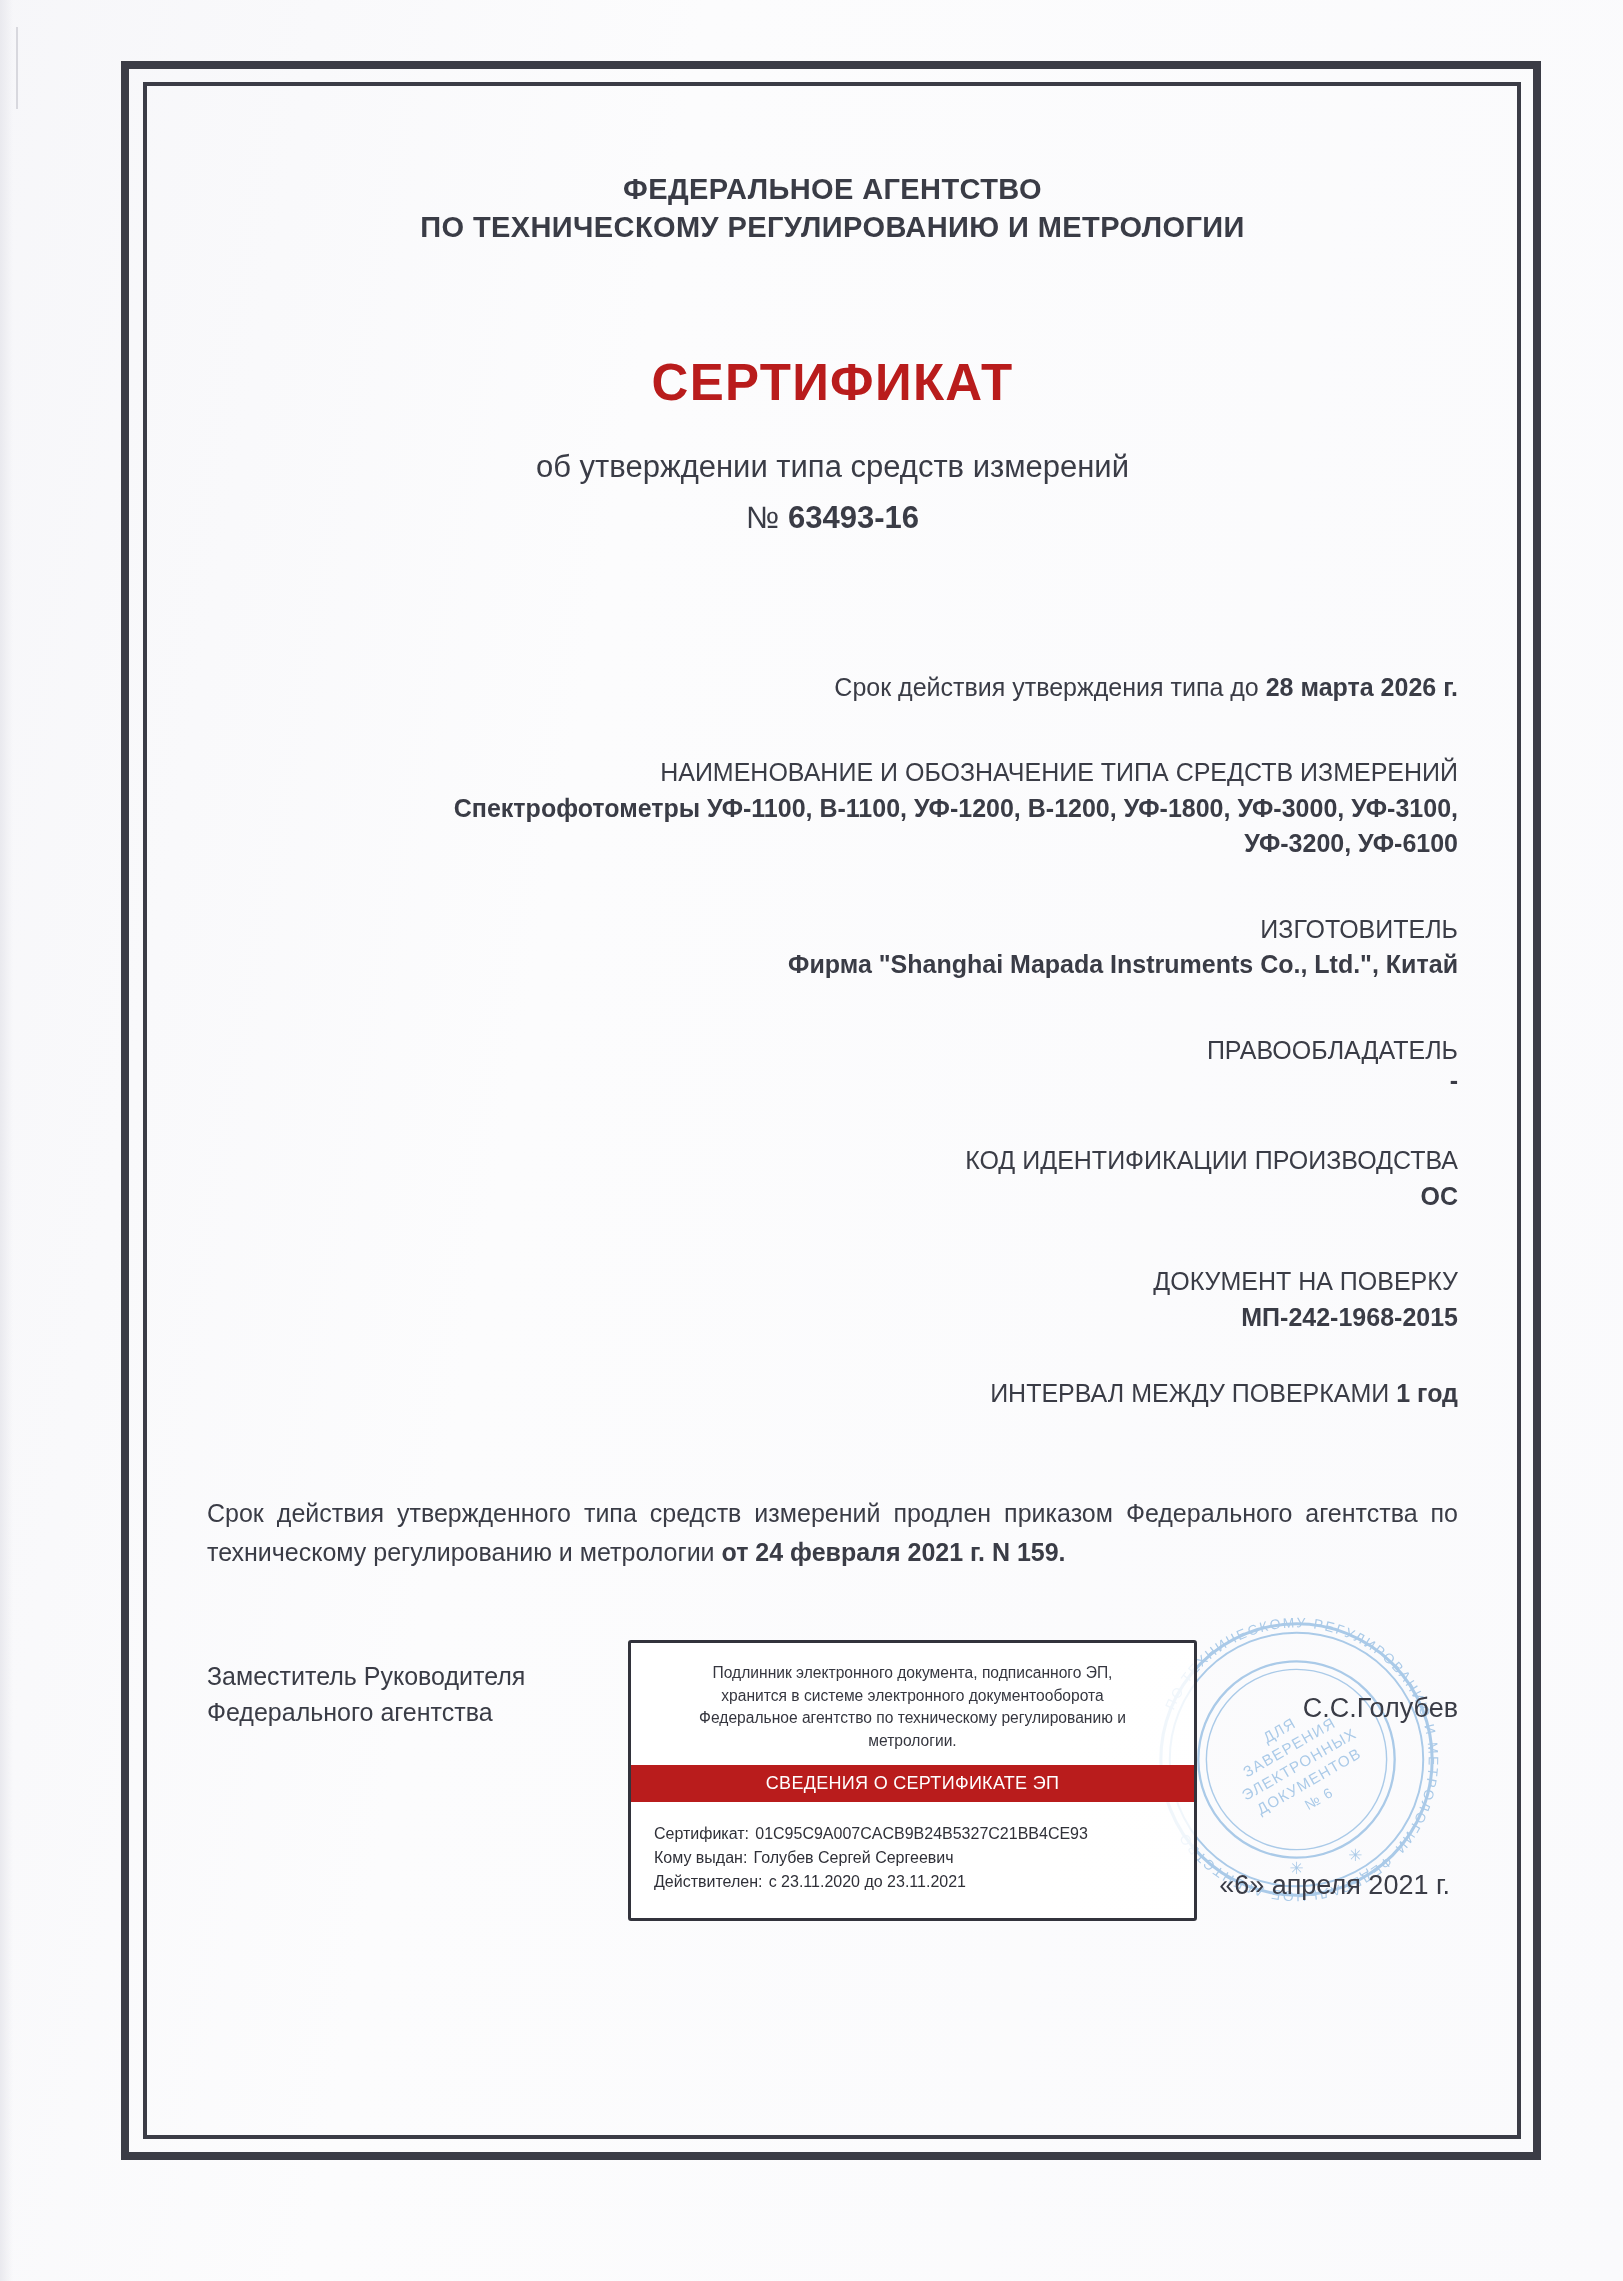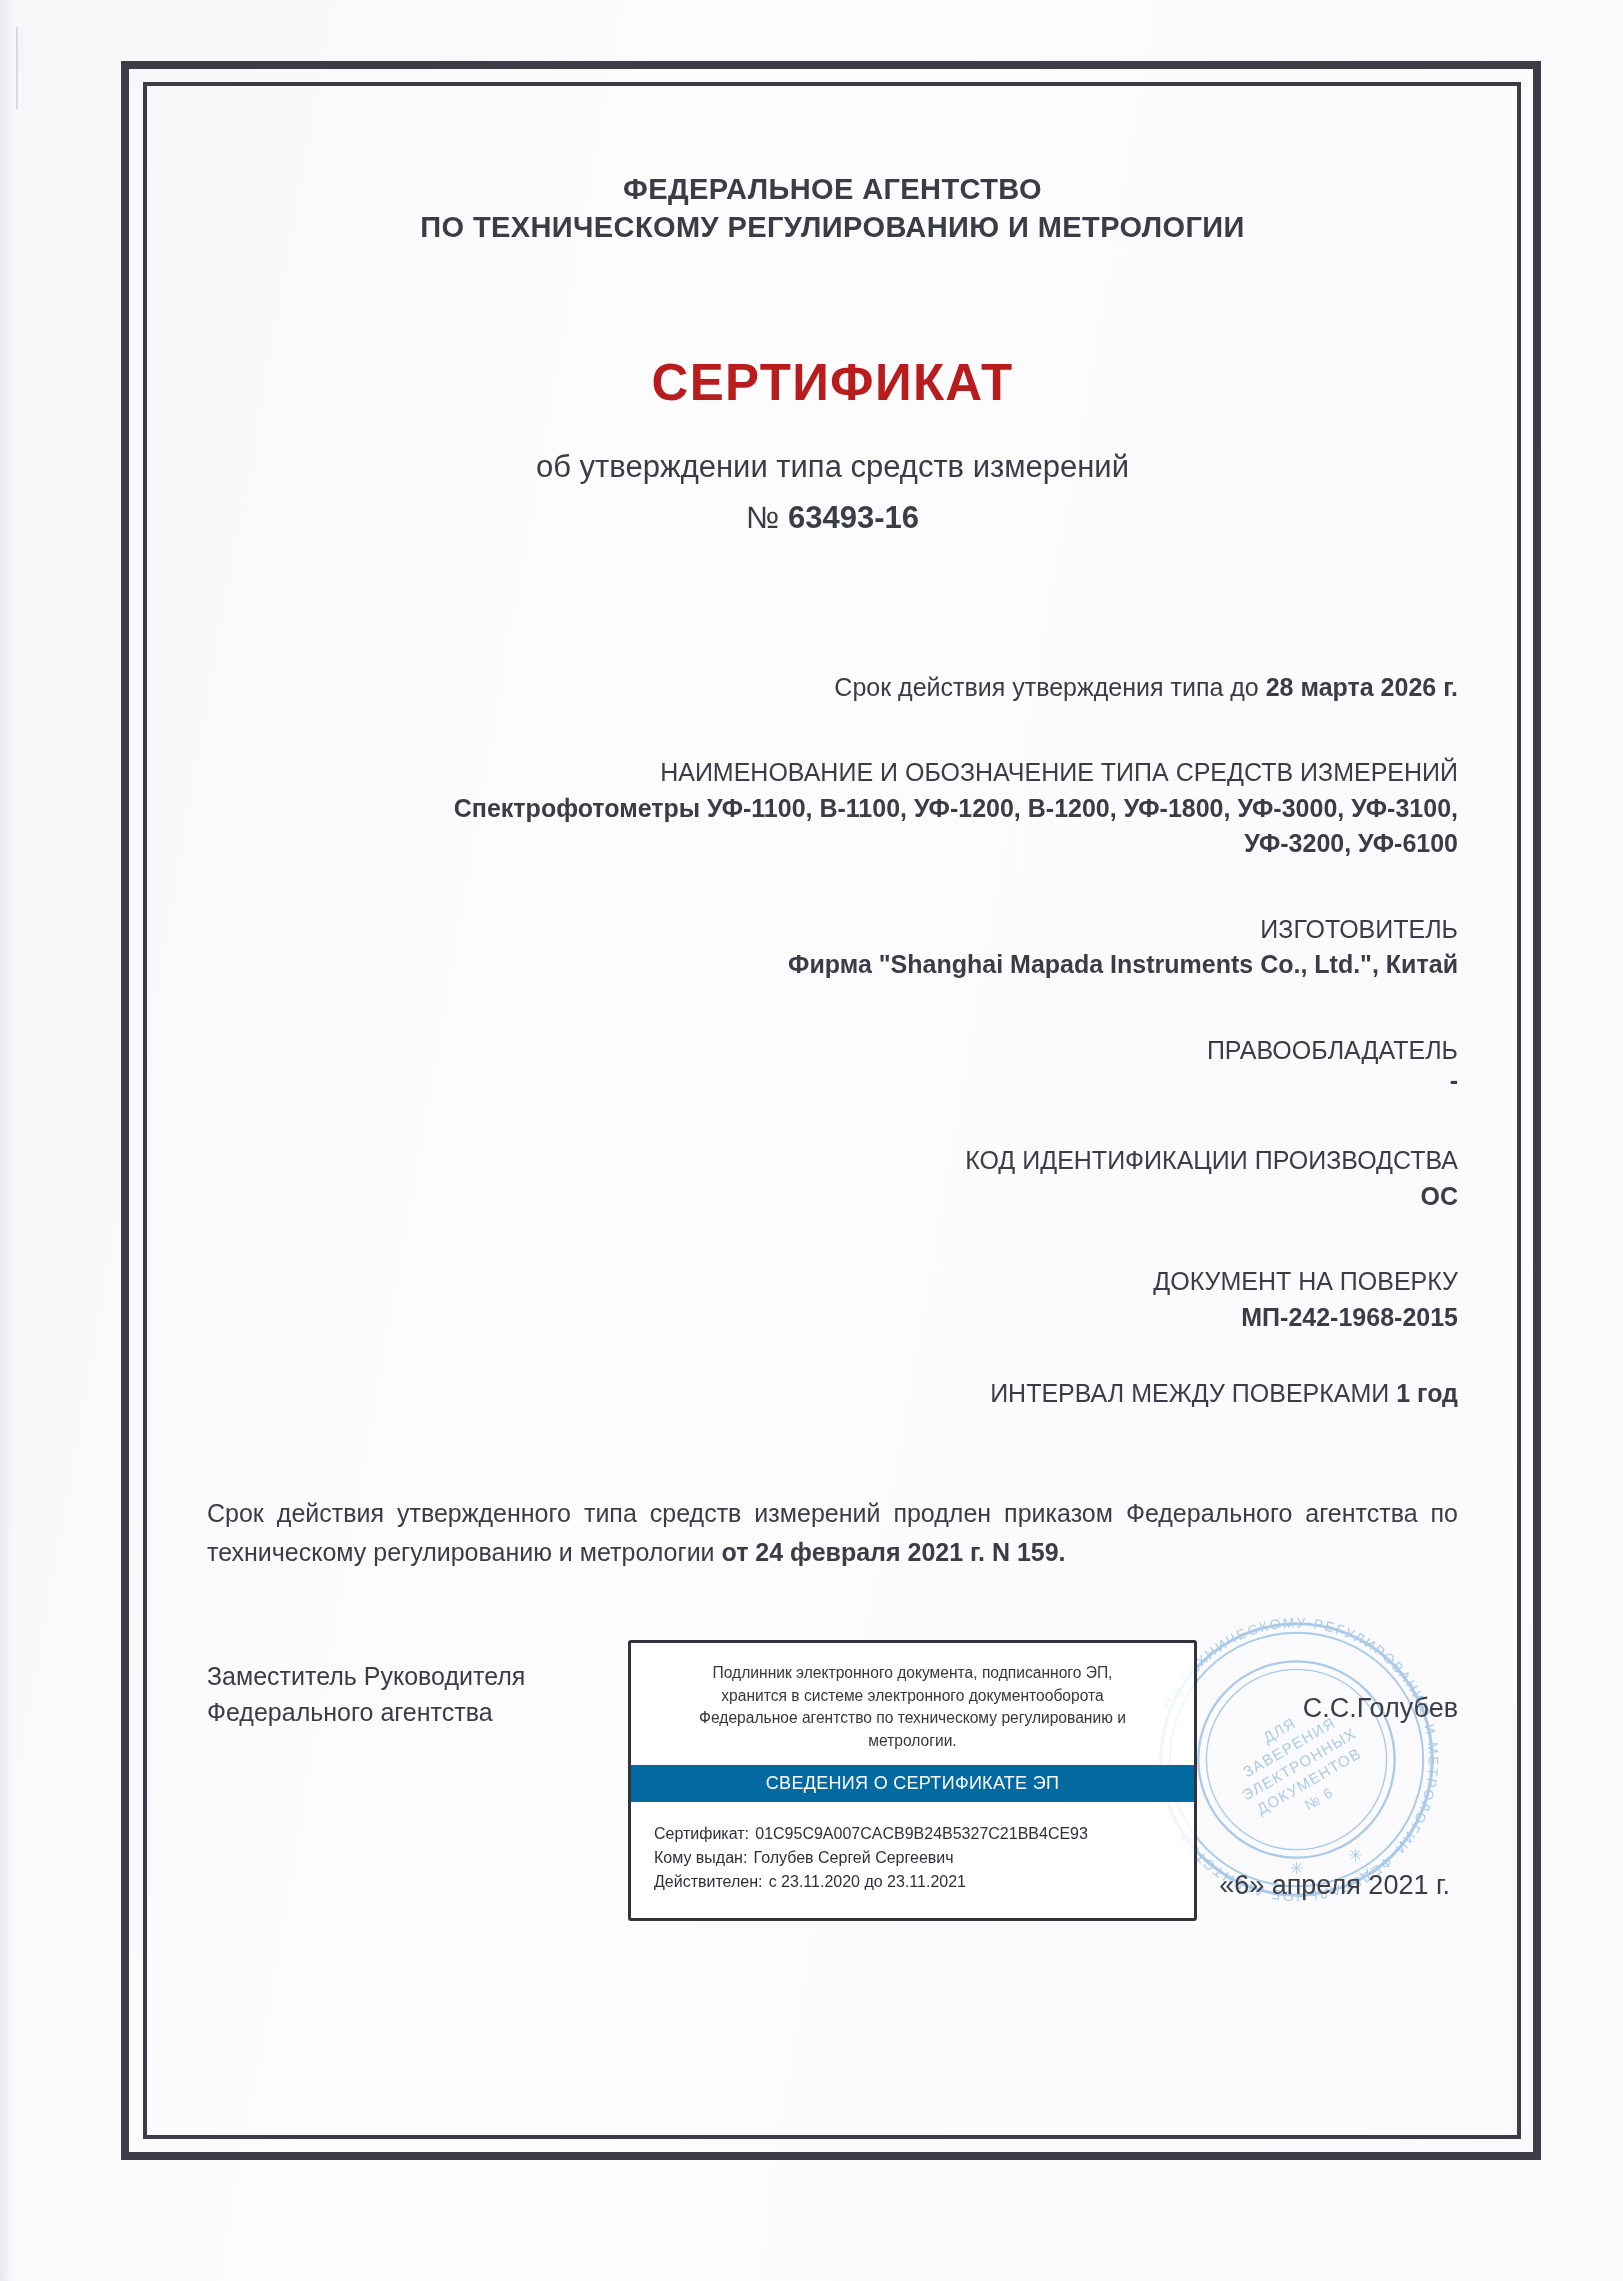--- a/index.html
+++ b/index.html
@@ -168,21 +168,21 @@
   }
   .es-note {
     text-align: center;
     font-size: 15.6px;
     line-height: 1.45;
     padding: 0 19.6px;
     color: #35363f;
   }
   .es-banner {
     margin-top: 12.5px;
-    background: #0369a1;
+    background: #b91c1c;
     color: #ffffff;
     text-align: center;
     font-size: 18px;
     letter-spacing: 0.3px;
     padding: 8px 0 8px 0;
   }
   .es-details {
     margin-top: 19.6px;
     padding: 0 0 0 23px;
     font-size: 16px;

